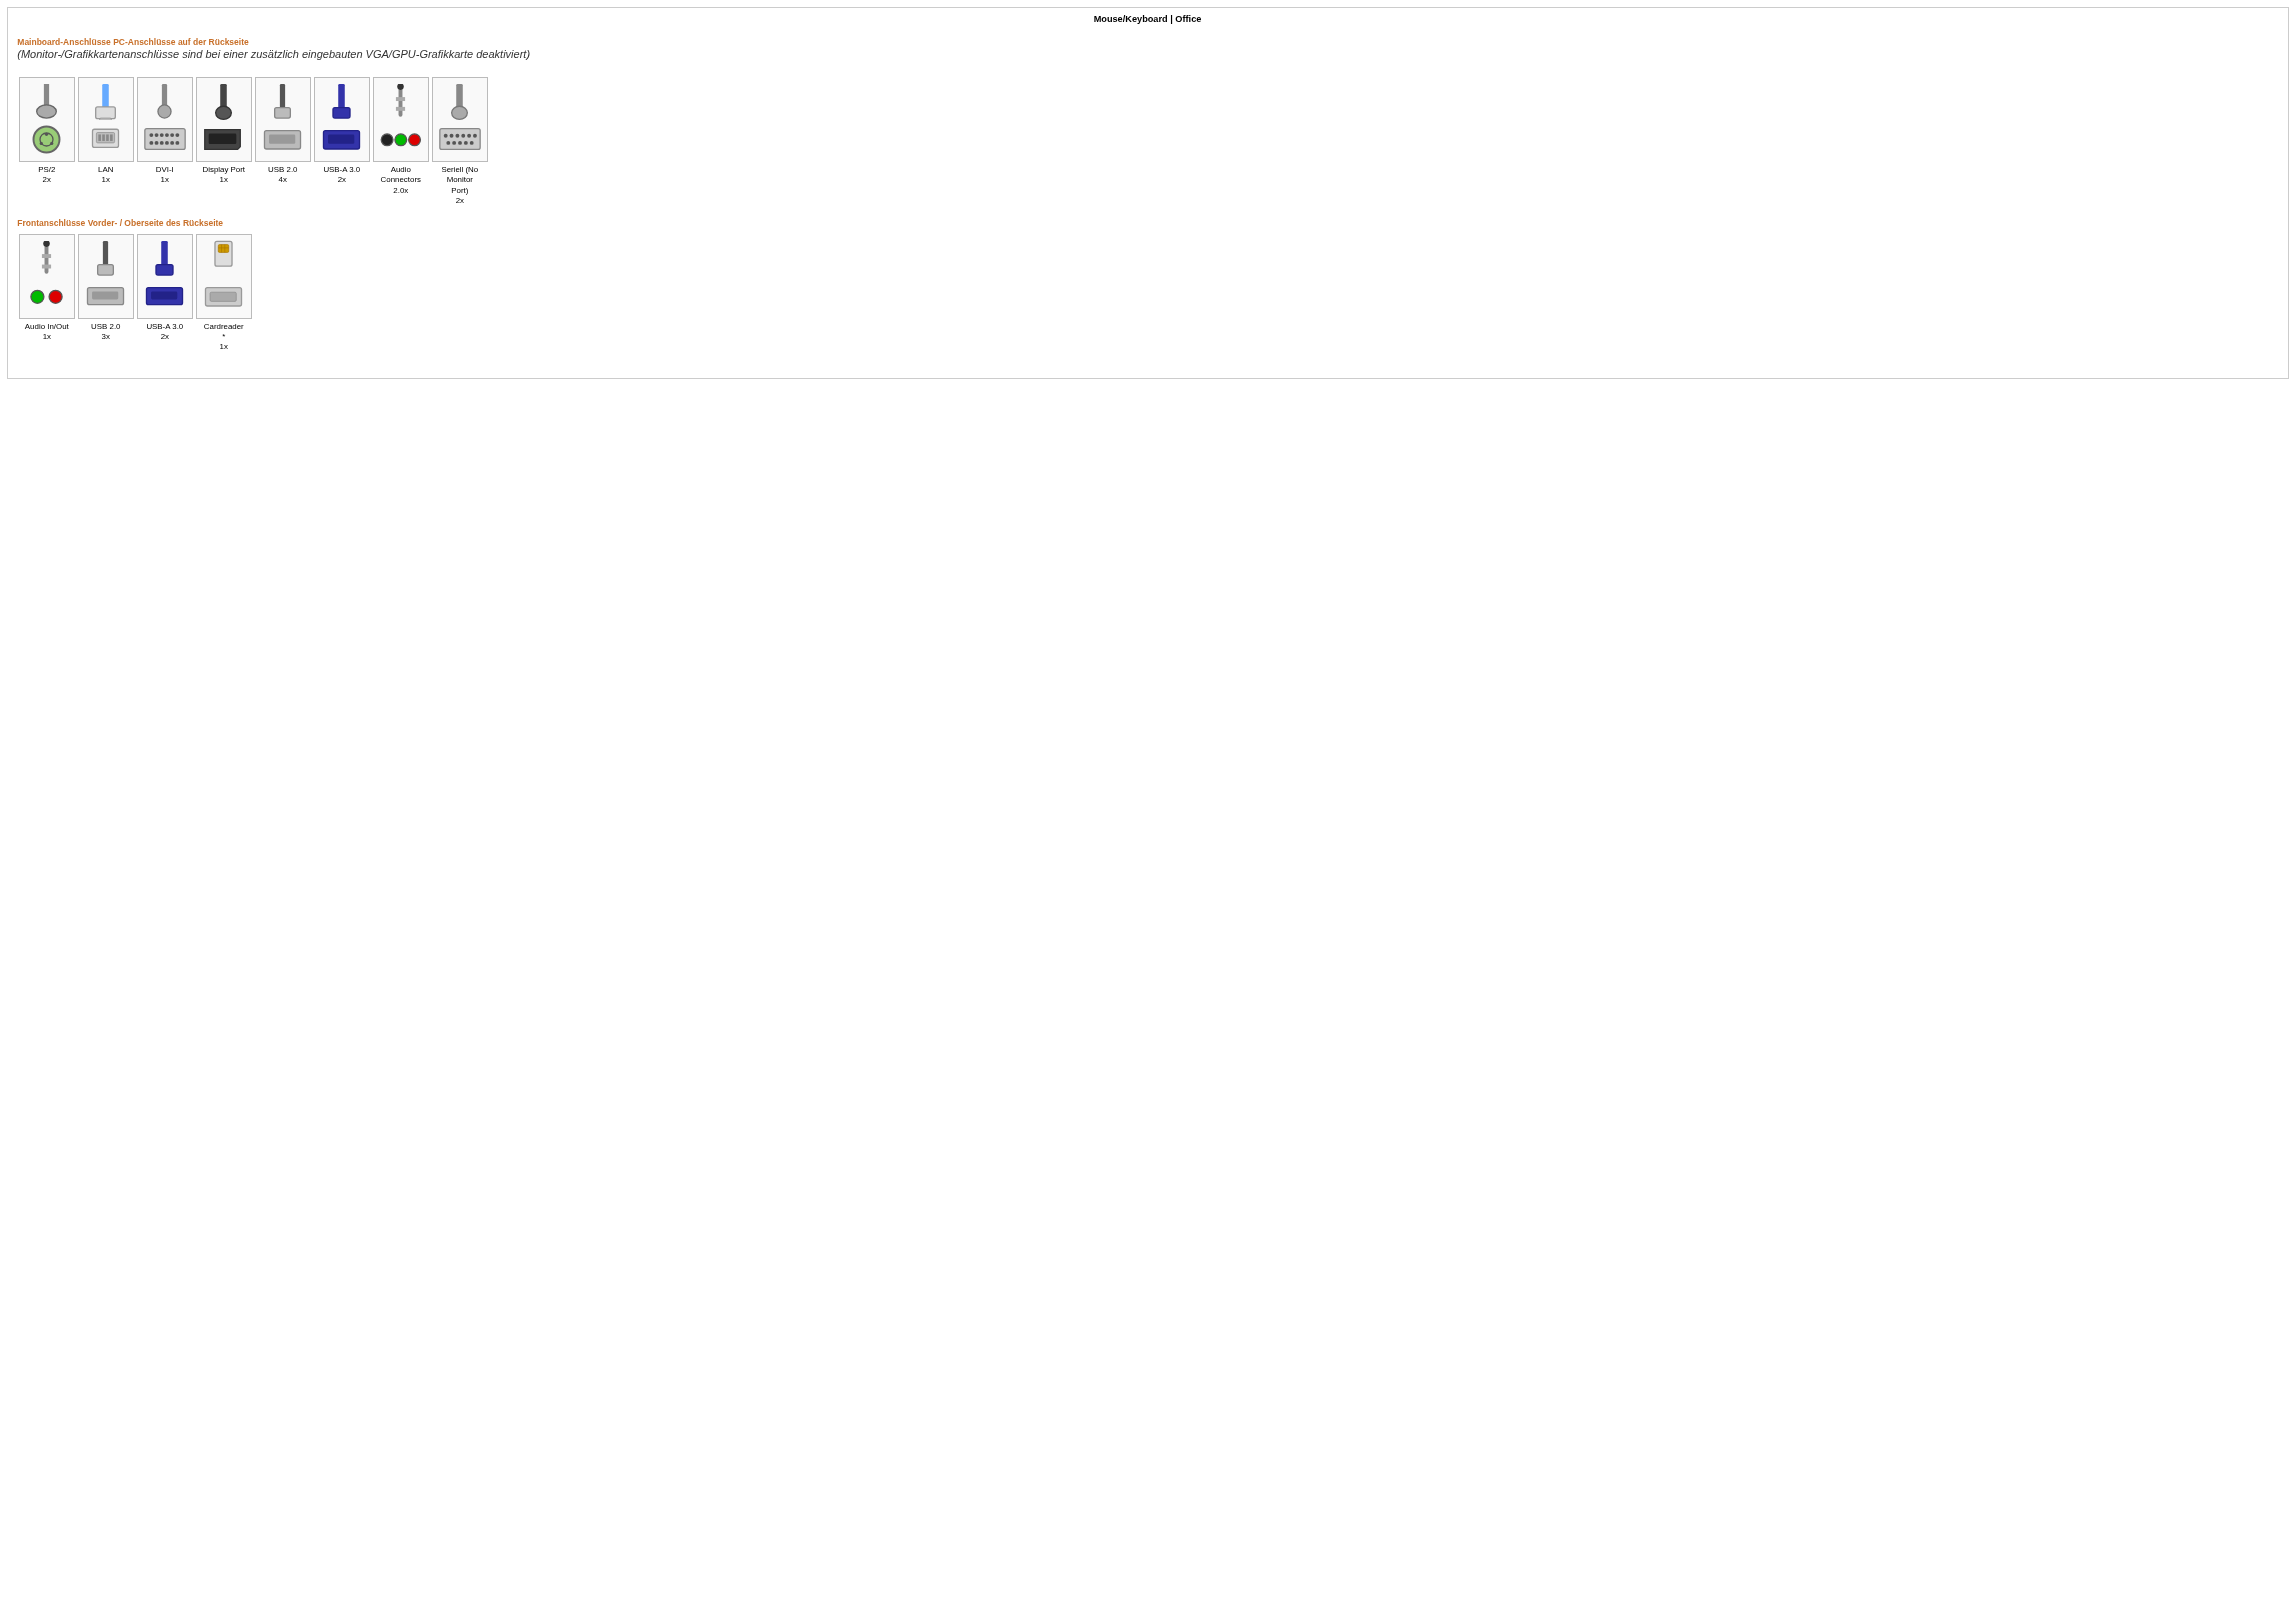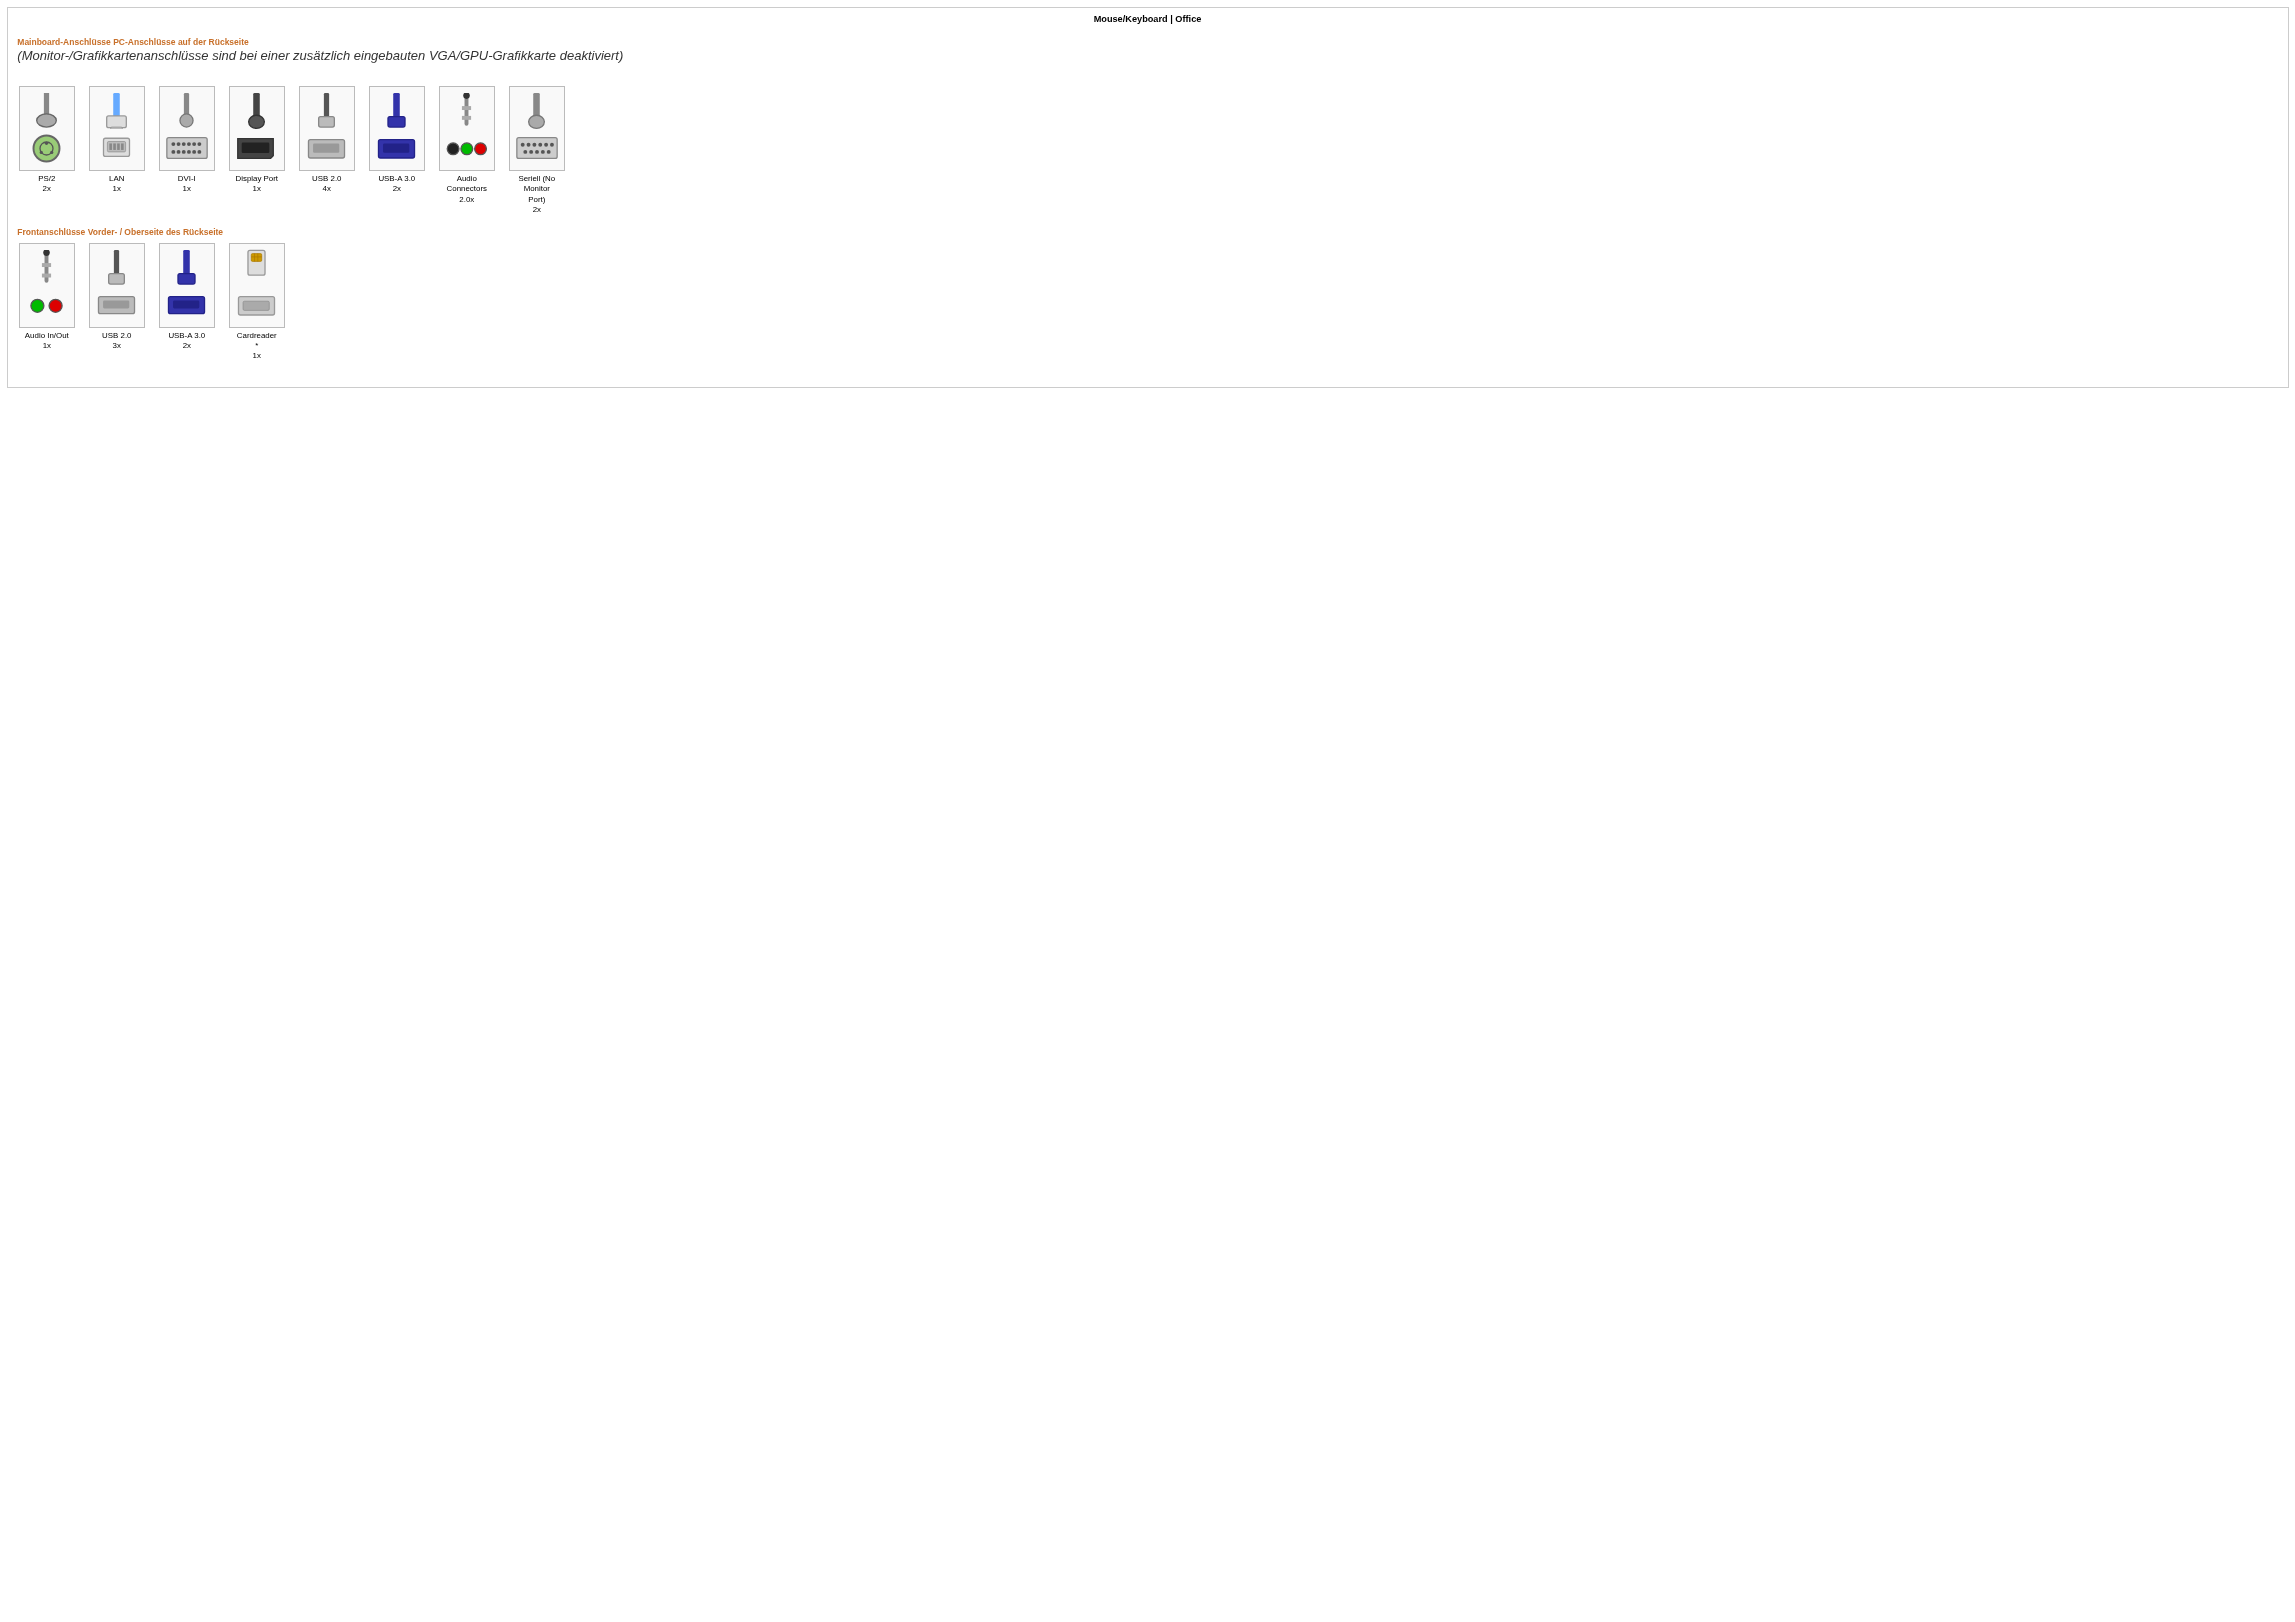--- a/index.html
+++ b/index.html
@@ -22,28 +22,28 @@
       padding-bottom: 3.9px;
     }
     .section-title-main {
       color: #c8702a;
       font-weight: bold;
       font-size: 8.5px;
       margin-bottom: 1.3px;
     }
     .section-subtitle {
       font-style: italic;
-      font-size: 13px;
+      font-size: 11px;
       color: #333;
-      margin-bottom: 23px;
+      margin-bottom: 17px;
     }
     .connectors-grid {
       display: flex;
       flex-wrap: wrap;
-      gap: 11px;
+      gap: 0;
       margin-bottom: 11.8px;
     }
     .connector-item {
       display: flex;
       flex-direction: column;
       align-items: center;
       width: 59px;
     }
     .connector-icon-box {
       width: 56px;

